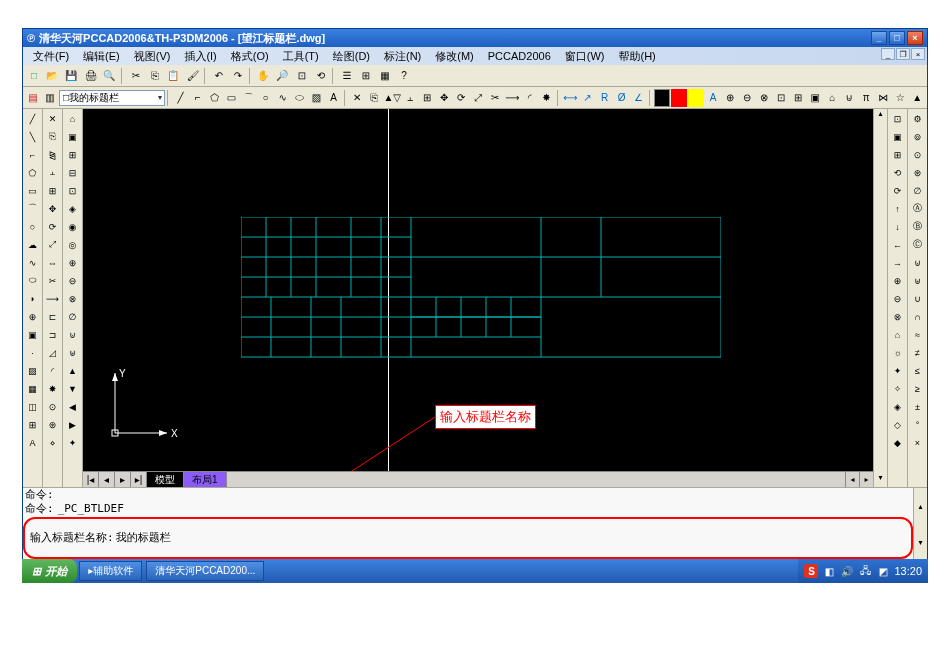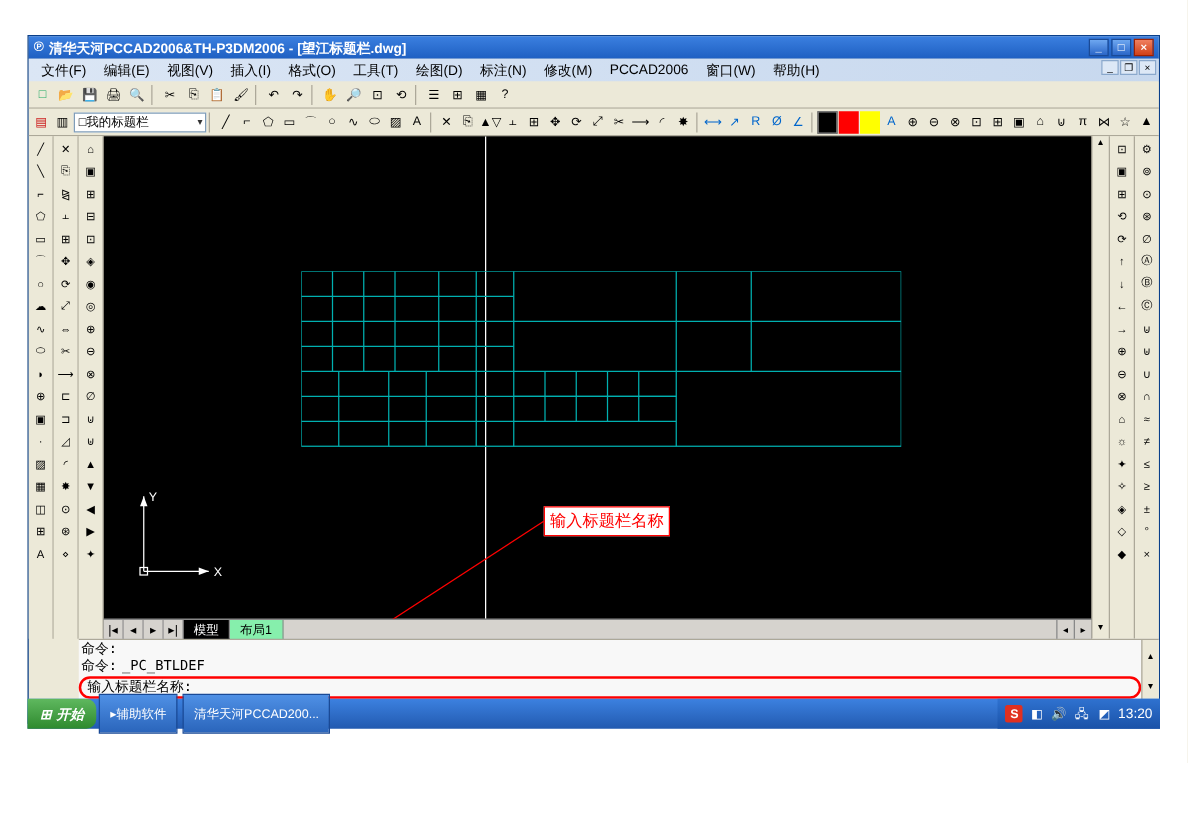--- a/index.html
+++ b/index.html
@@ -32,42 +32,42 @@
 .canvas { flex: 1; position: relative; overflow: hidden; }
 .crosshair-v { position: absolute; top: 0; bottom: 0; left: 305px; width: 1px; background: #fff; }
 .ucs { position: absolute; left: 22px; bottom: 28px; pointer-events: none; }
 .title-block { position: absolute; left: 158px; top: 108px; }
 .title-block line, .title-block rect { stroke: #00b0b0; fill: none; stroke-width: 1; }
 .callout { position: absolute; left: 352px; top: 296px; border: 1px solid #f00; color: #f00; background: #fff; padding: 2px 4px; font-size: 13px; }
 .callout-line { position: absolute; pointer-events: none; }
 
 .tabs-row { height: 16px; background: #c0c0c0; display: flex; align-items: stretch; border-top: 1px solid #888; font-size: 10px; }
 .tabs-row .nbtn { width: 16px; display: flex; align-items: center; justify-content: center; background: #d6d3ce; border-right: 1px solid #888; cursor: pointer; }
-.tabs-row .ttab { padding: 0 8px; display: flex; align-items: center; background: #86efac; border-right: 1px solid #888; cursor: pointer; }
+.tabs-row .ttab { padding: 0 8px; display: flex; align-items: center; background: #8b5cf6; border-right: 1px solid #888; cursor: pointer; }
 .tabs-row .ttab.active { background: #000; color: #fff; }
 .tabs-row .track { flex: 1; background: #d6d3ce; }
 .tabs-row .hsc { width: 14px; background: #d6d3ce; border-left: 1px solid #888; cursor: pointer; display: flex; align-items: center; justify-content: center; font-size: 8px; }
 
-.cmd-area { background: #f8f8f8; border-top: 1px solid #aca899; display: flex; margin-left: 40px; }
+.cmd-area { background: #f8f8f8; border-top: 1px solid #aca899; display: flex; }
 .cmd-text { flex: 1; font-family: "SimSun", monospace; font-size: 11px; line-height: 14px; }
 .cmd-text .line { display: flex; }
 .cmd-text .lbl { padding: 0 2px; white-space: pre; }
 .cmd-text .inp { border: none; background: transparent; font: inherit; flex: 1; outline: none; }
-.cmd-input-row { display: flex; border: 2px solid #f00; border-radius: 12px; align-items: center; padding: 0 3px; margin: 1px 0; }
+.cmd-input-row { display: flex; border: 2px solid #f00; border-radius: 12px; align-items: center; padding: 12px 3px; margin: 1px 0; }
 .cmd-scroll { width: 14px; background: #ece9d8; border-left: 1px solid #aca899; display: flex; flex-direction: column; }
 .cmd-scroll .sb { flex: 1; display: flex; align-items: center; justify-content: center; font-size: 8px; cursor: pointer; }
 
 .statusbar { height: 18px; background: #ece9d8; border-top: 1px solid #aca899; display: flex; align-items: center; font-size: 10px; }
 .statusbar .coord { padding: 0 6px; border-right: 1px solid #aca899; }
 .statusbar .sbtn { padding: 1px 5px; border: 1px solid #aca899; margin: 0 1px; cursor: pointer; background: #ece9d8; }
 .statusbar .sbtn.on { background: #cdd8e8; }
 
 .taskbar { position: absolute; left: 22px; top: 559px; width: 906px; height: 24px; background: linear-gradient(to bottom,#3c81e0,#225ab0); display: flex; align-items: center; color: #fff; font-size: 11px; }
 .taskbar .start { height: 100%; padding: 0 10px; background: linear-gradient(to bottom,#5fb85f,#2e8a2e); display: flex; align-items: center; gap: 4px; font-weight: bold; cursor: pointer; border-radius: 0 8px 8px 0; font-style: italic; }
-.taskbar .titem { height: 32px; margin: 16px 2px; padding: 0 8px; background: linear-gradient(to bottom,#4f90e5,#2a65bb); border: 1px solid #1a4a96; display: flex; align-items: center; cursor: pointer; font-size: 10px; }
+.taskbar .titem { height: 20px; margin: 16px 2px; padding: 0 8px; background: linear-gradient(to bottom,#4f90e5,#2a65bb); border: 1px solid #1a4a96; display: flex; align-items: center; cursor: pointer; font-size: 10px; }
 .taskbar .tray { margin-left: auto; height: 100%; padding: 0 6px; background: linear-gradient(to bottom,#2f72d0,#1a52a8); display: flex; align-items: center; gap: 4px; }
 .taskbar .ticon { width: 14px; height: 14px; display: flex; align-items: center; justify-content: center; font-size: 10px; }
 </style>
 </head>
 <body>
 
 <div class="page-wrap">
 
   <div class="titlebar">
     <span>℗</span>
@@ -367,20 +367,21 @@
     <div class="cmd-text">
       <div class="line">
           <span class="lbl">命令:</span>
         </div>
       <div class="line">
         <span class="lbl">命令:</span>
         <span class="lbl">_PC_BTLDEF</span>
       </div>
       <div class="cmd-input-row">
         <span class="lbl">输入标题栏名称:</span>
+        <input class="inp" value="我的标题栏" style="">
       </div>
     </div>
     <div class="cmd-scroll">
       <div class="sb">▴</div>
       <div class="sb">▾</div>
     </div>
   </div>
 
   <div class="statusbar">
     <span class="coord">1162.1415, 28.6023 , 0.0000</span>

